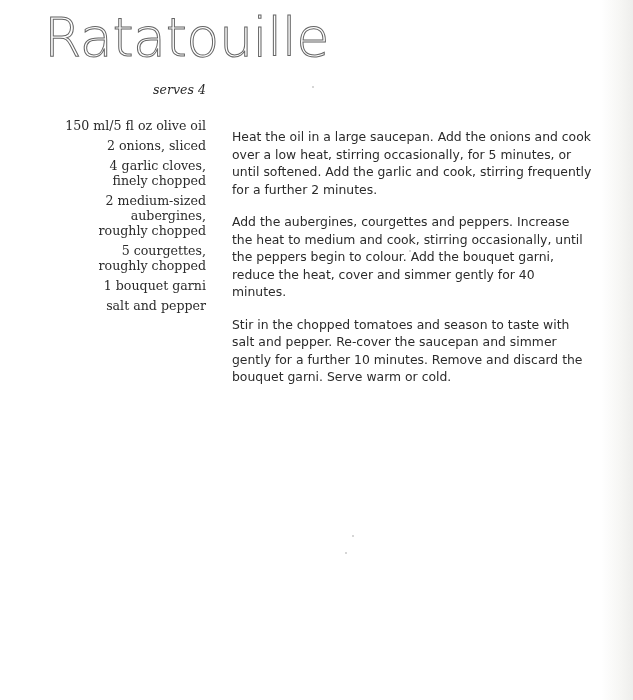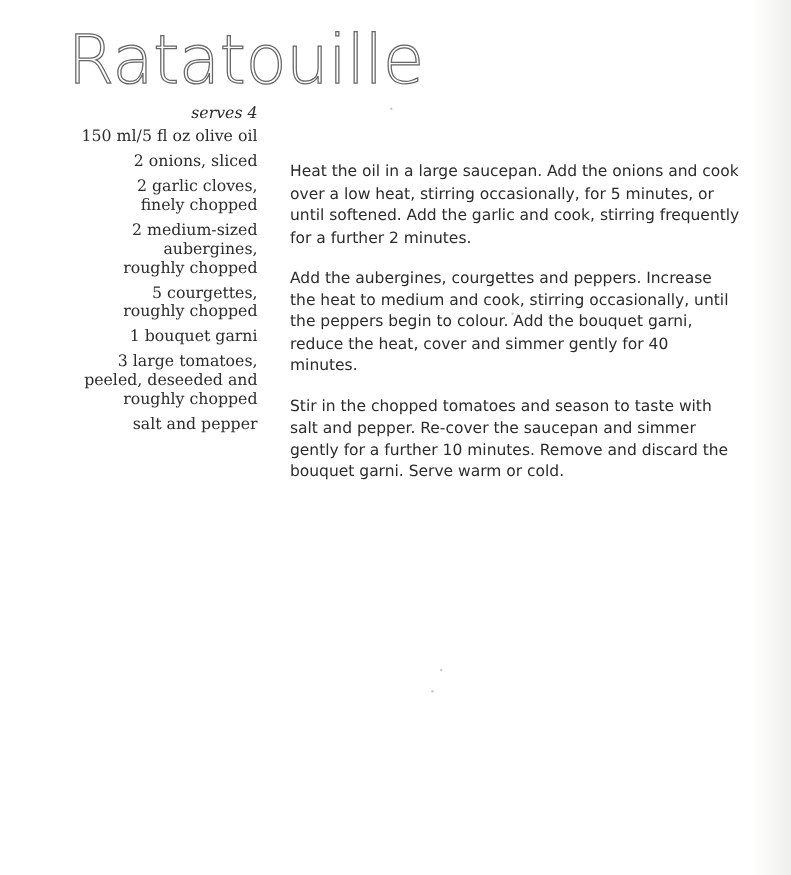--- a/index.html
+++ b/index.html
@@ -16,21 +16,21 @@
     }
     .page {
       position: absolute;
       inset: 0;
       background: linear-gradient(to right, #ffffff 0%, #ffffff 95%, #f6f6f4 98%, #eeeeec 100%);
     }
     .title {
       position: absolute;
       left: 44px;
       top: 2px;
-      margin: 10px;
+      margin: 0;
       font-family: "DejaVu Sans", sans-serif;
       font-weight: 200;
       font-size: 54px;
       letter-spacing: -0.5px;
       color: #ffffff;
       -webkit-text-stroke: 1px #666666;
       line-height: 72px;
     }
     .ingredients {
       position: absolute;
@@ -38,21 +38,21 @@
       top: 82px;
       width: 176px;
       text-align: right;
       font-family: "DejaVu Serif", serif;
       font-size: 12.6px;
       line-height: 15px;
       color: #2b2b2b;
     }
     .serves {
       font-style: italic;
-      margin-bottom: 4px;
+      margin-bottom: 21px;
     }
     .ingredient {
       margin-bottom: 5px;
     }
     .method {
       position: absolute;
       left: 232px;
       top: 80px;
       width: 360px;
       font-family: "DejaVu Sans", sans-serif;
@@ -92,25 +92,24 @@
 <body>
 
 <div class="page">
 
   <h1 class="title">Ratatouille</h1>
 
   <div class="ingredients">
     <div class="serves">serves 4</div>
     <div class="ingredient">150 ml/5 fl oz olive oil</div>
     <div class="ingredient">2 onions, sliced</div>
-    <div class="ingredient" style="padding-left:46px;">2 garlic cloves, finely chopped</div>
+    <div class="ingredient" style="padding-left:46px;">4 garlic cloves, finely chopped</div>
     <div class="ingredient" style="padding-left:56px;">2 medium-sized aubergines, roughly chopped</div>
     <div class="ingredient" style="padding-left:50px;">5 courgettes, roughly chopped</div>
     <div class="ingredient">1 bouquet garni</div>
-    <div class="ingredient" style="padding-left:36px;">3 large tomatoes, peeled, deseeded and roughly chopped</div>
     <div class="ingredient">salt and pepper</div>
   </div>
 
   <div class="method">
     <p>Heat the oil in a large saucepan. Add the onions and cook over a low heat, stirring occasionally, for 5 minutes, or until softened. Add the garlic and cook, stirring frequently for a further 2 minutes.</p>
     <p>Add the aubergines, courgettes and peppers. Increase the heat to medium and cook, stirring occasionally, until the peppers begin to colour. Add the bouquet garni, reduce the heat, cover and simmer gently for 40 minutes.</p>
     <p>Stir in the chopped tomatoes and season to taste with salt and pepper. Re-cover the saucepan and simmer gently for a further 10 minutes. Remove and discard the bouquet garni. Serve warm or cold.</p>
   </div>
 
   <span class="speck" style="left:312px; top:86px;"></span>

